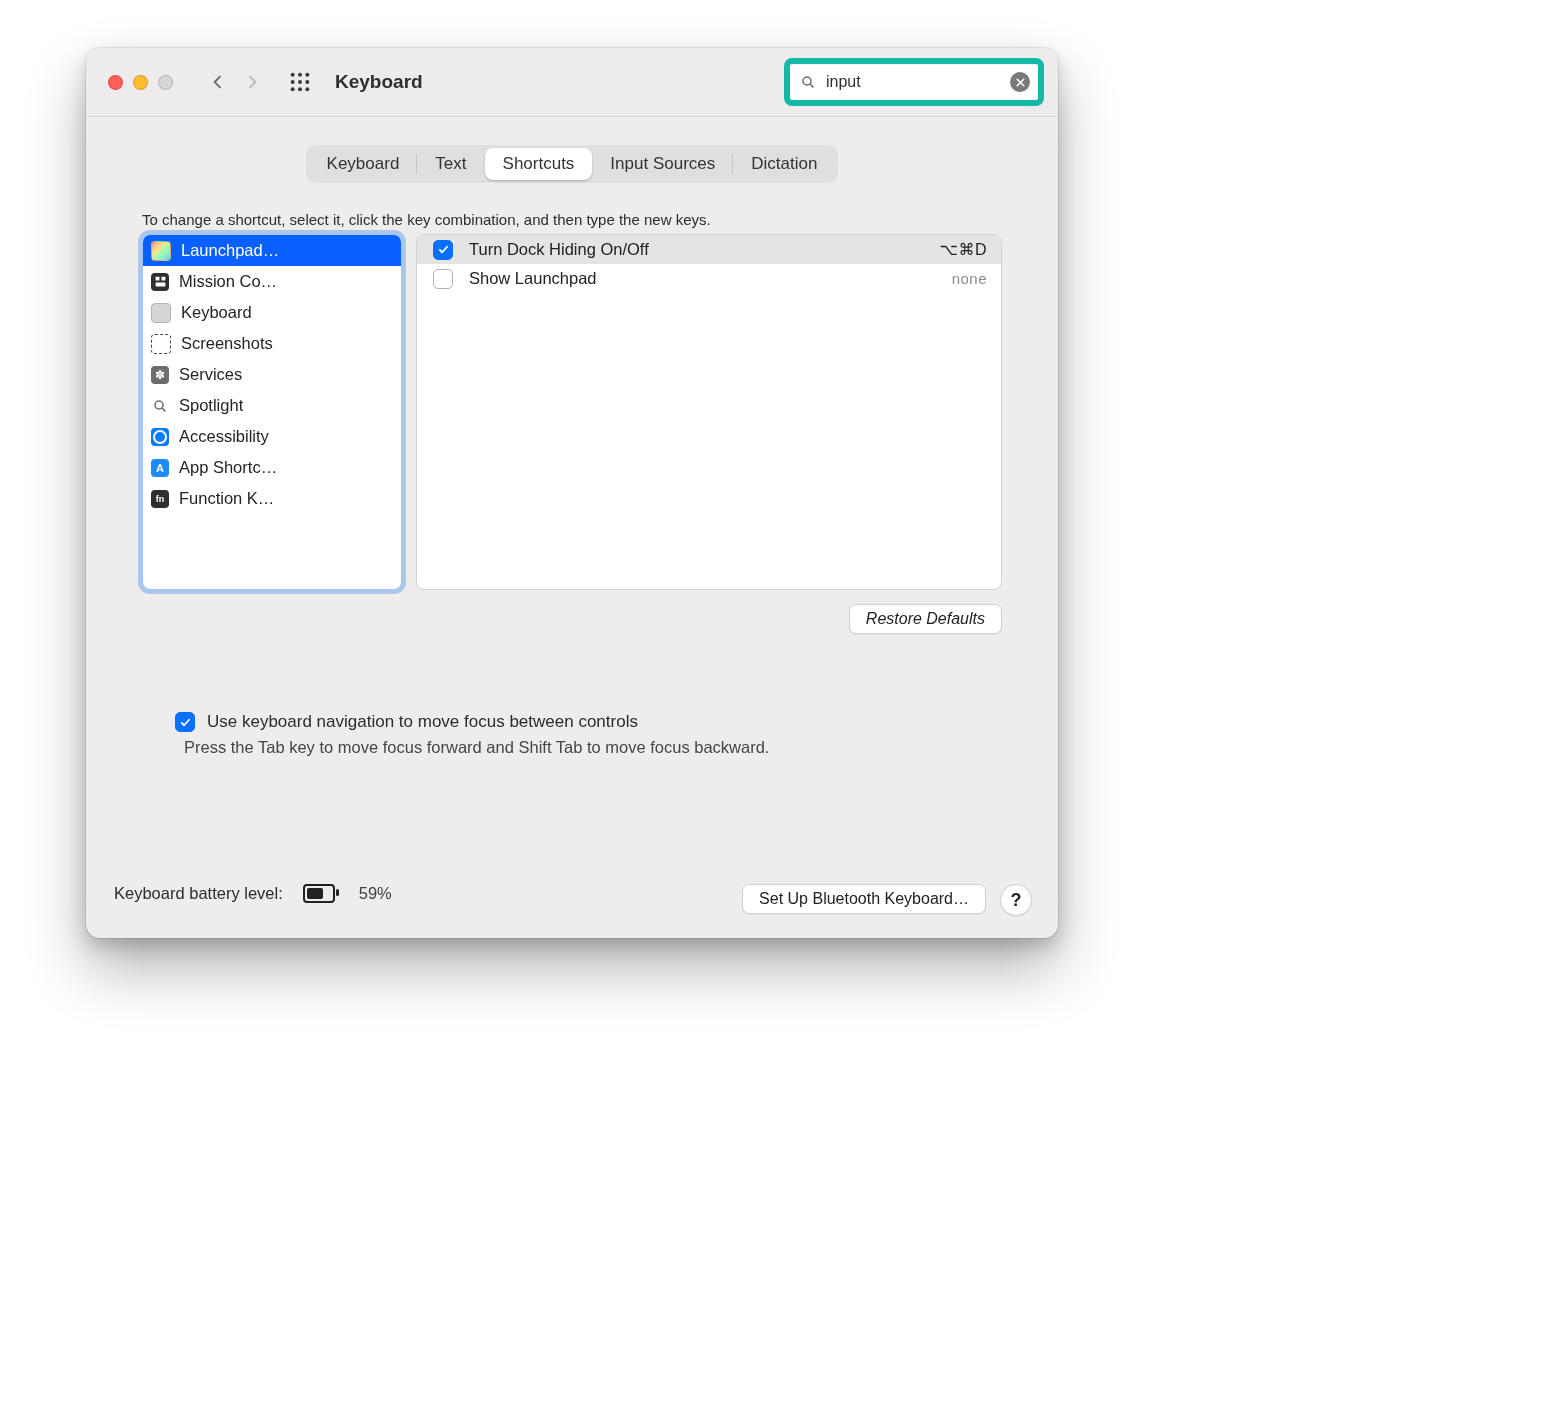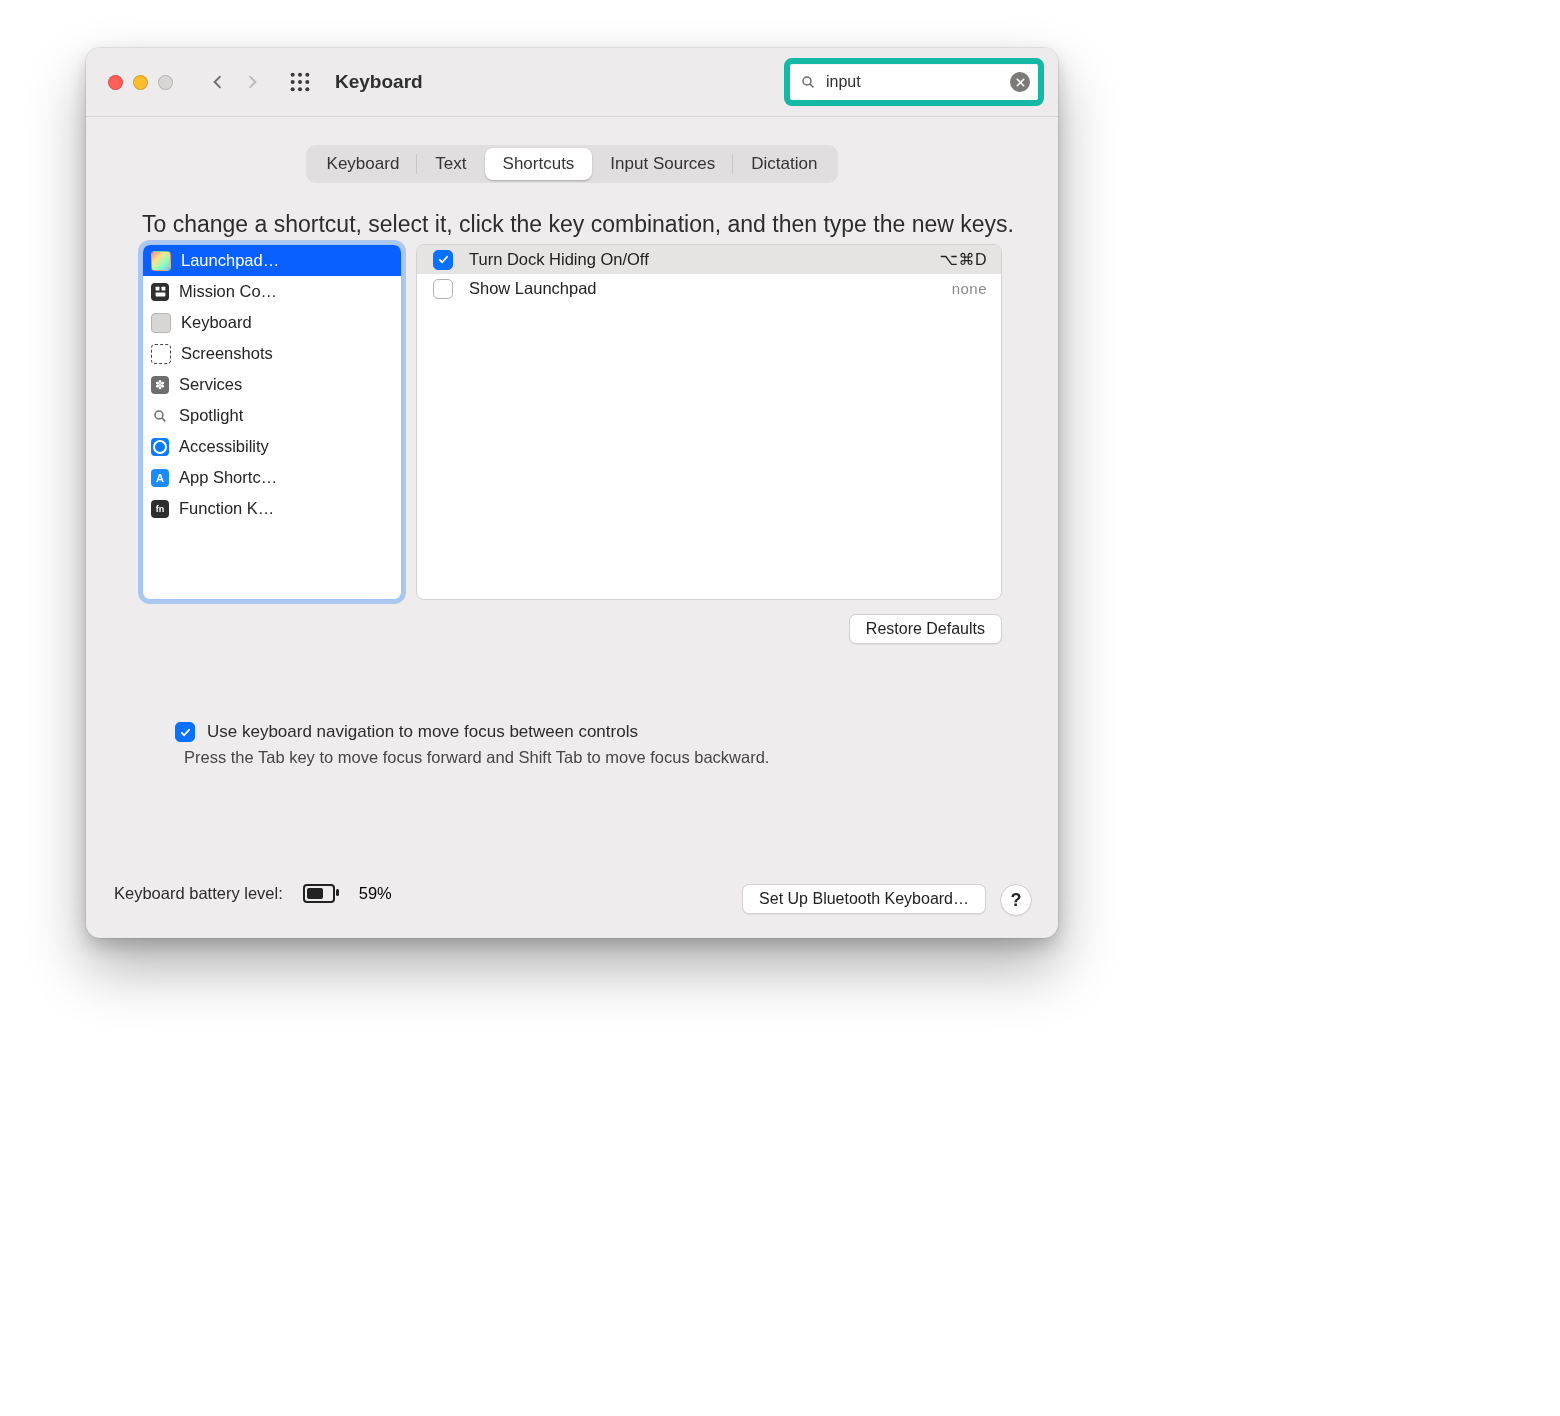--- a/index.html
+++ b/index.html
@@ -125,21 +125,21 @@
   .tab+.tab::before{
     content:"";
     position:absolute;
     left:-1px; top:6px; bottom:6px;
     width:1px; background:#c8c6c5;
   }
   .tab.active::before, .tab.active + .tab::before { display:none; }
 
   .hint {
     margin-top: 28px;
-    font-size: 23px;
+    font-size: 15px;
     color:#2d2d2d;
     padding-left: 28px;
   }
 
   
   .panes {
     display:flex;
     gap:14px;
     margin: 6px 28px 0 28px;
     height: 356px;
@@ -223,20 +223,21 @@
     border-radius:7px;
     padding:5px 16px;
     font-size:16px;
     color:#222;
     box-shadow:0 1px 1px rgba(0,0,0,.06);
     cursor:default;
   }
   .restore-row {
     display:flex; justify-content:flex-end;
     margin:14px 28px 0 28px;
+    font-style:italic;
   }
   .kbnav {
     margin: 78px 28px 0 38px;
     font-size:17px;
     color:#2c2c2c;
   }
   .kbnav .line1 { display:flex; align-items:center; gap:12px;padding-left:23px; }
   .kbnav .line2 { margin:6px 0 0 32px; color:#464646; font-size:16.5px;}
 
   .footer {
@@ -250,21 +251,21 @@
   .batt {
     width:28px; height:15px; border:2px solid #222; border-radius:4px; position:relative;
     margin-left:6px;
   }
   .batt::after{
     content:""; position:absolute; right:-6px; top:3px; width:3px; height:7px; background:#222; border-radius:1.5px;
   }
   .batt .fill{
     position:absolute; left:2px; top:2px; bottom:2px; width:58%; background:#222; border-radius:2px;
   }
-  .batt-pct{ font-size:16.5px; color:#000000; margin-left:10px;}
+  .batt-pct{ font-size:16.5px; color:#404040; margin-left:10px;}
 
   .help {
     width:30px; height:30px; border-radius:50%;
     border:1px solid #cfcdcc; background:#fff;
     display:flex;align-items:center;justify-content:center;
     font-size:18px; font-weight:600; color:#222;
     box-shadow:0 1px 1px rgba(0,0,0,.06);
   }
 </style>
 </head>

